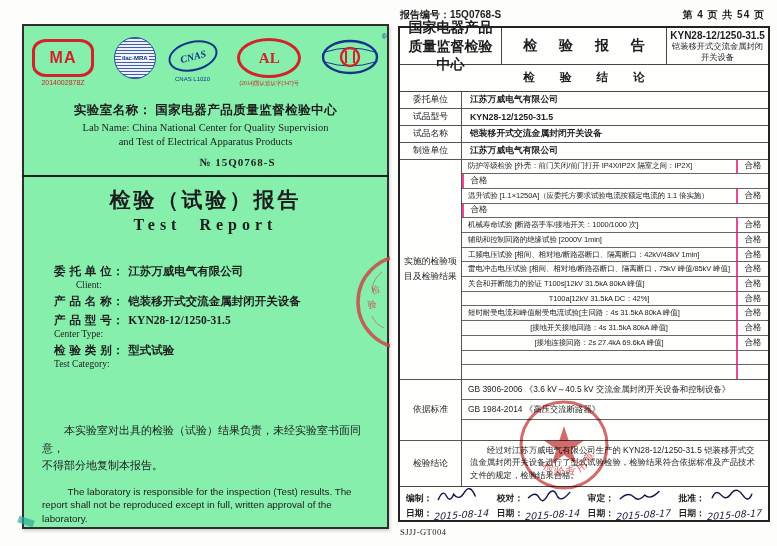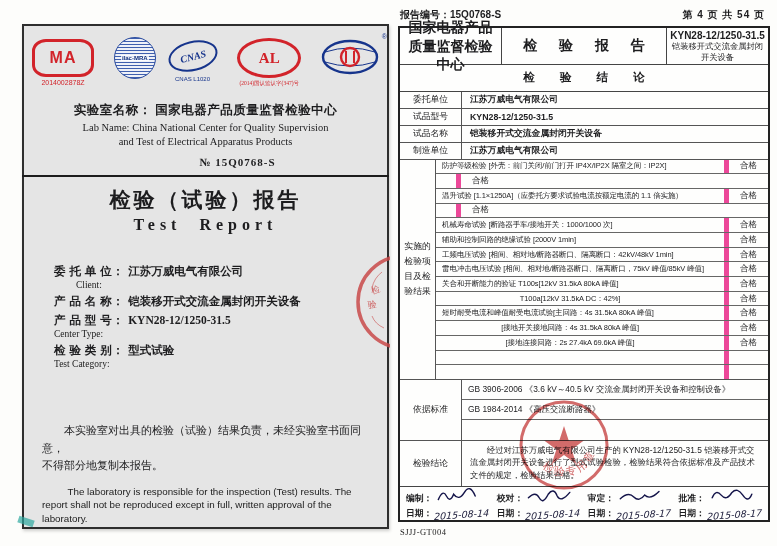--- a/index.html
+++ b/index.html
@@ -3,21 +3,21 @@
 <meta charset="utf-8">
 <style>
   html,body{margin:0;padding:0;}
   body{
     width:777px;height:546px;position:relative;overflow:hidden;
     background:#fdfdfb;font-family:"Liberation Serif",serif;color:#1d1d1f;
   }
   
   .left-page{
     position:absolute;left:22px;top:24px;width:367px;height:505px;
-    background:#e5e5e5;border:2px solid #2e2e2e;box-sizing:border-box;
+    background:#86efac;border:2px solid #2e2e2e;box-sizing:border-box;
     box-shadow:1px 2px 3px rgba(0,0,0,.18);
   }
   .logos-row{position:absolute;top:9px;left:4px;right:4px;height:62px;display:flex;align-items:flex-start;justify-content:space-between;padding:0 4px;}
   .logo-block{display:flex;flex-direction:column;align-items:center;}
   .cma-mark{width:56px;height:32px;border:3px solid #d2232a;border-radius:14px/12px;display:flex;align-items:center;justify-content:center;margin-top:4px;}
   .cma-mark span{color:#d2232a;font-weight:bold;font-size:16px;letter-spacing:1px;font-family:"Liberation Sans",sans-serif;}
   .cma-caption{color:#d2232a;font-size:7px;margin-top:2px;font-family:"Liberation Sans",sans-serif;}
   .ilac-circle{width:40px;height:40px;border-radius:50%;border:1px solid #2c4da0;
     background:repeating-linear-gradient(0deg,#3f5fae 0 1px,#eef1f8 1px 3px);
     display:flex;align-items:center;justify-content:center;margin-top:2px;}
@@ -66,21 +66,21 @@
   .irow{display:flex;height:16px;border-bottom:1px solid #555;}
   .ilabel{width:62px;border-right:1px solid #555;display:flex;align-items:center;justify-content:center;font-size:8.8px;box-sizing:border-box;}
   .ivalue{flex:1;display:flex;align-items:center;padding-left:8px;font-size:8.8px;font-weight:bold;}
   .test-area{display:flex;height:223px;border-bottom:1px solid #555;}
   .tlabel{width:62px;border-right:1px solid #555;display:flex;align-items:center;justify-content:center;text-align:center;font-size:8.8px;line-height:1.7;padding:0 4px;word-break:break-all;box-sizing:border-box;}
   .tbody{flex:1;display:flex;flex-direction:column;}
   .trow{flex:1;display:flex;border-bottom:1px solid #666;}
   .trow:last-child{border-bottom:none;}
   .tdesc{flex:1;display:flex;align-items:center;padding-left:6px;font-size:7.5px;white-space:nowrap;overflow:hidden;letter-spacing:-.1px;}
   .tdesc.cen{justify-content:center;padding-left:0;}
-  .tres{width:44px;border-left:5px solid #ec4899;display:flex;align-items:center;justify-content:center;font-size:8.5px;box-sizing:border-box;margin-left:20px;}
+  .tres{width:32px;border-left:2px solid #ec4899;display:flex;align-items:center;justify-content:center;font-size:8.5px;box-sizing:border-box;}
   .std-area{display:flex;height:61px;border-bottom:1px solid #555;}
   .sbody{flex:1;display:flex;flex-direction:column;}
   .srow{flex:1;display:flex;align-items:center;padding-left:6px;font-size:8.4px;border-bottom:1px solid #666;white-space:nowrap;overflow:hidden;}
   .srow:last-child{border-bottom:none;}
   .concl-area{display:flex;height:46px;border-bottom:1px solid #444;}
   .cbody{flex:1;font-size:8.4px;line-height:1.5;padding:3px 8px 0 8px;text-indent:2em;}
   .sig-row{flex:1;display:flex;align-items:center;justify-content:space-between;padding:0 6px;}
   .sgroup{display:flex;flex-direction:column;justify-content:center;gap:3px;}
   .sline{display:flex;align-items:flex-end;gap:2px;}
   .srole,.sdl{font-size:8.8px;font-weight:bold;white-space:nowrap;}

